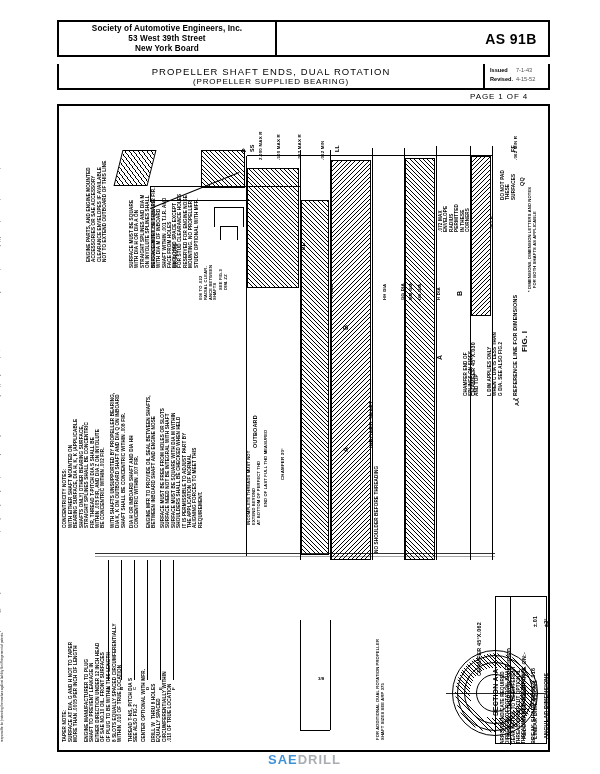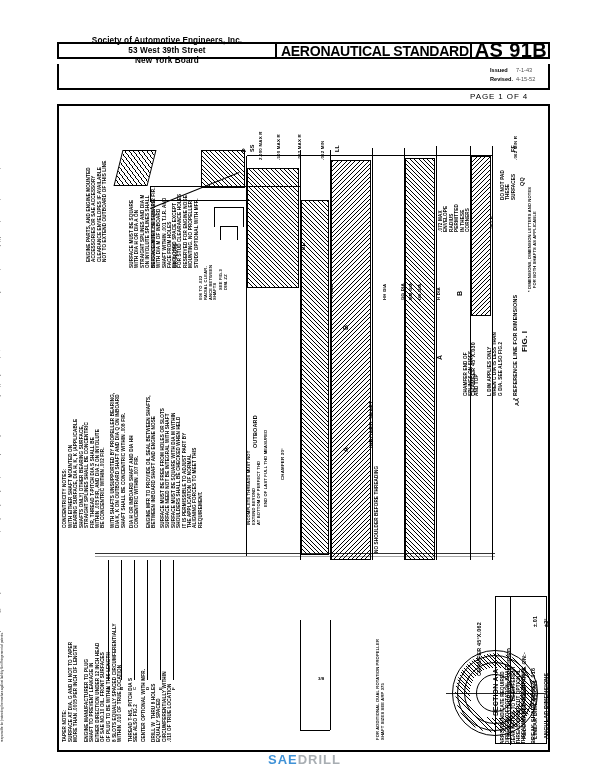--- a/index.html
+++ b/index.html
@@ -5,32 +5,32 @@
   html,body{margin:0;padding:0;background:#ffffff;}
   body{
     width:600px;height:774px;overflow:hidden;position:relative;
     font-family:"Liberation Sans", sans-serif;color:#000;
   }
   
   #sheet{position:absolute;left:0;top:0;width:600px;height:774px;background:#fff;}
   .frame{position:absolute;border:2px solid #000;box-sizing:border-box;}
 
   
-  #titleblock{left:57px;top:42px;width:493px;height:17px;border:2px solid #000;}
+  #titleblock{left:57px;top:20px;width:493px;height:37px;border:2px solid #000;}
   #tb-left{position:absolute;left:0;top:0;width:218px;height:100%;
     display:flex;flex-direction:column;align-items:center;justify-content:center;
     border-right:2px solid #000;box-sizing:border-box;}
   #tb-left div{font-weight:bold;font-size:8.2px;line-height:10px;letter-spacing:.1px;white-space:nowrap;}
   #tb-mid{position:absolute;left:220px;top:0;width:193px;height:100%;
     display:flex;align-items:center;justify-content:center;border-right:2px solid #000;box-sizing:border-box;}
   #tb-mid span{font-weight:bold;font-size:14.5px;letter-spacing:-.3px;
     transform:scaleX(.97);white-space:nowrap;font-family:"Liberation Sans",sans-serif;}
   #tb-right{position:absolute;left:415px;top:0;right:0;height:100%;
     display:flex;align-items:center;justify-content:center;}
-  #tb-right span{font-weight:bold;font-size:20px;letter-spacing:.4px;}
+  #tb-right span{font-weight:bold;font-size:14px;letter-spacing:.4px;}
 
   
   #subblock{left:57px;top:64px;width:493px;height:26px;border:2px solid #000;border-top:none;}
   #sb-title{position:absolute;left:0;top:0;width:426px;height:100%;
     display:flex;flex-direction:column;align-items:center;justify-content:center;
     border-right:2px solid #000;box-sizing:border-box;}
   #sb-title .l1{font-size:9.5px;letter-spacing:1.1px;white-space:nowrap;}
   #sb-title .l2{font-size:8px;letter-spacing:.8px;white-space:nowrap;}
   #sb-rev{position:absolute;left:428px;top:0;right:0;height:100%;padding:2px 0 0 3px;box-sizing:border-box;}
   #sb-rev .row{display:flex;font-size:5.6px;line-height:9px;white-space:nowrap;}
@@ -86,29 +86,30 @@
 <body>
 
 <div id="sheet">
 
   <div class="frame" id="titleblock">
     <div id="tb-left">
       <div>Society of Automotive Engineers, Inc.</div>
       <div>53 West 39th Street</div>
       <div>New York Board</div>
     </div>
-    <div id="tb-mid">
-      <span>AERONAUTICAL STANDARD</span>
-    </div>
     <div id="tb-right">
       <span>AS 91B</span>
     </div>
   </div>
 
   <div class="frame" id="subblock">
+    <div id="sb-title">
+      <div class="l1">PROPELLER  SHAFT  ENDS,  DUAL  ROTATION</div>
+      <div class="l2">(PROPELLER SUPPLIED BEARING)</div>
+    </div>
     <div id="sb-rev">
       <div class="row">
           <b>Issued</b>
           <i>7-1-43</i>
         </div>
       <div class="row">
           <b>Revised.</b>
           <i>4-15-52</i>
         </div>
     </div>

